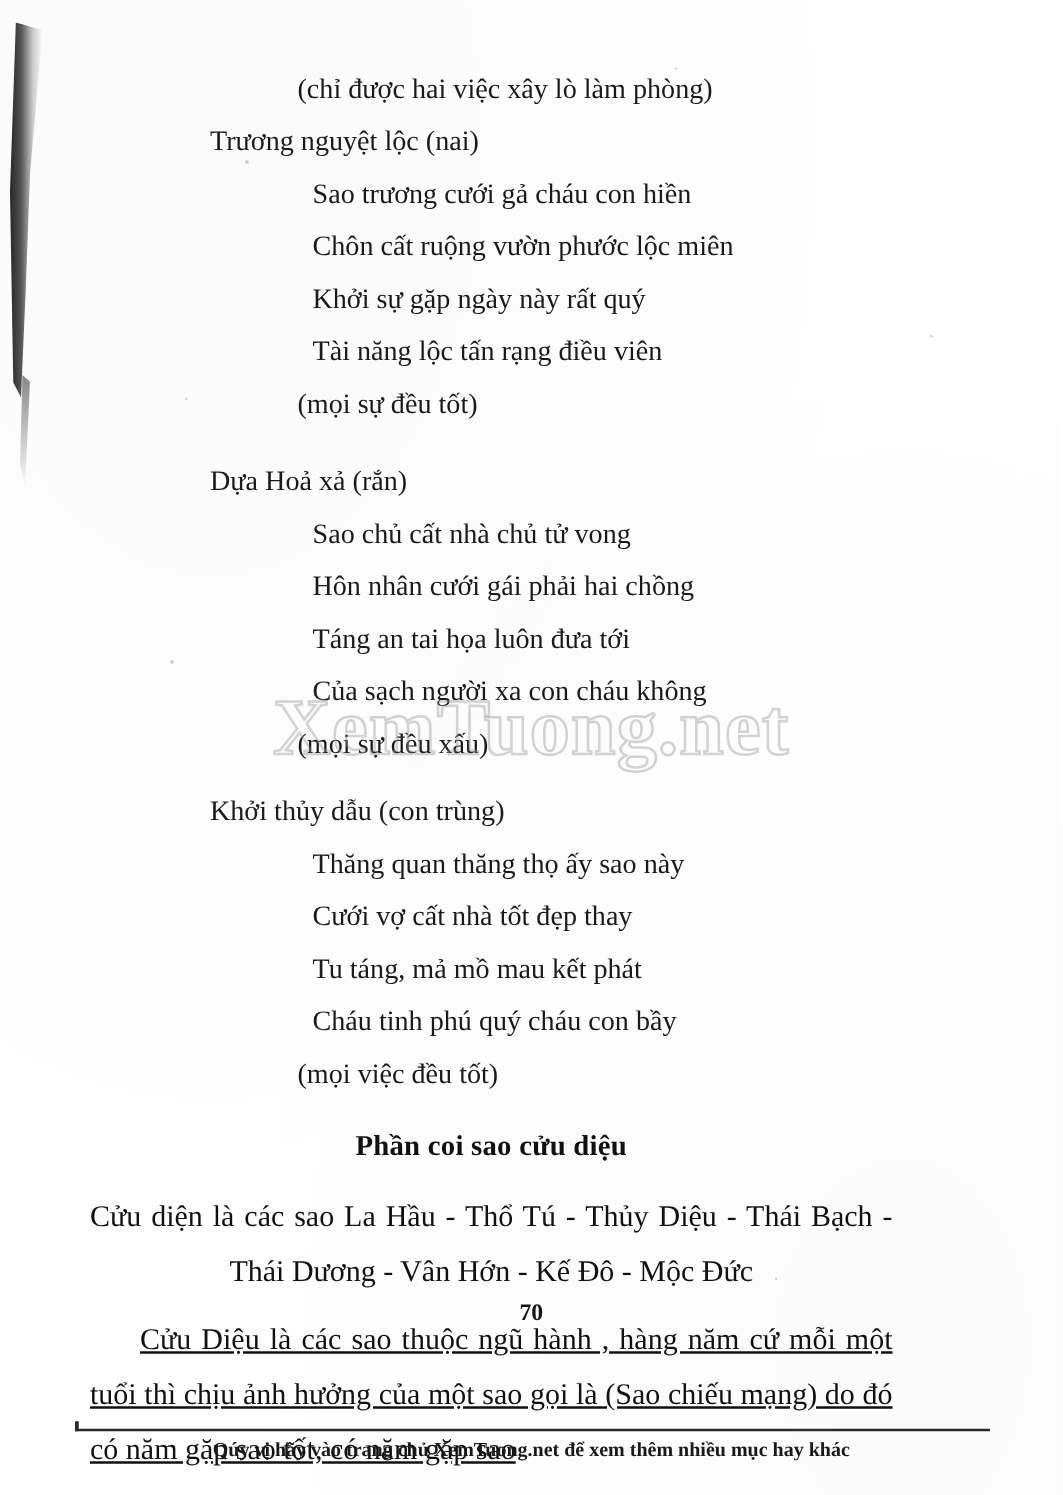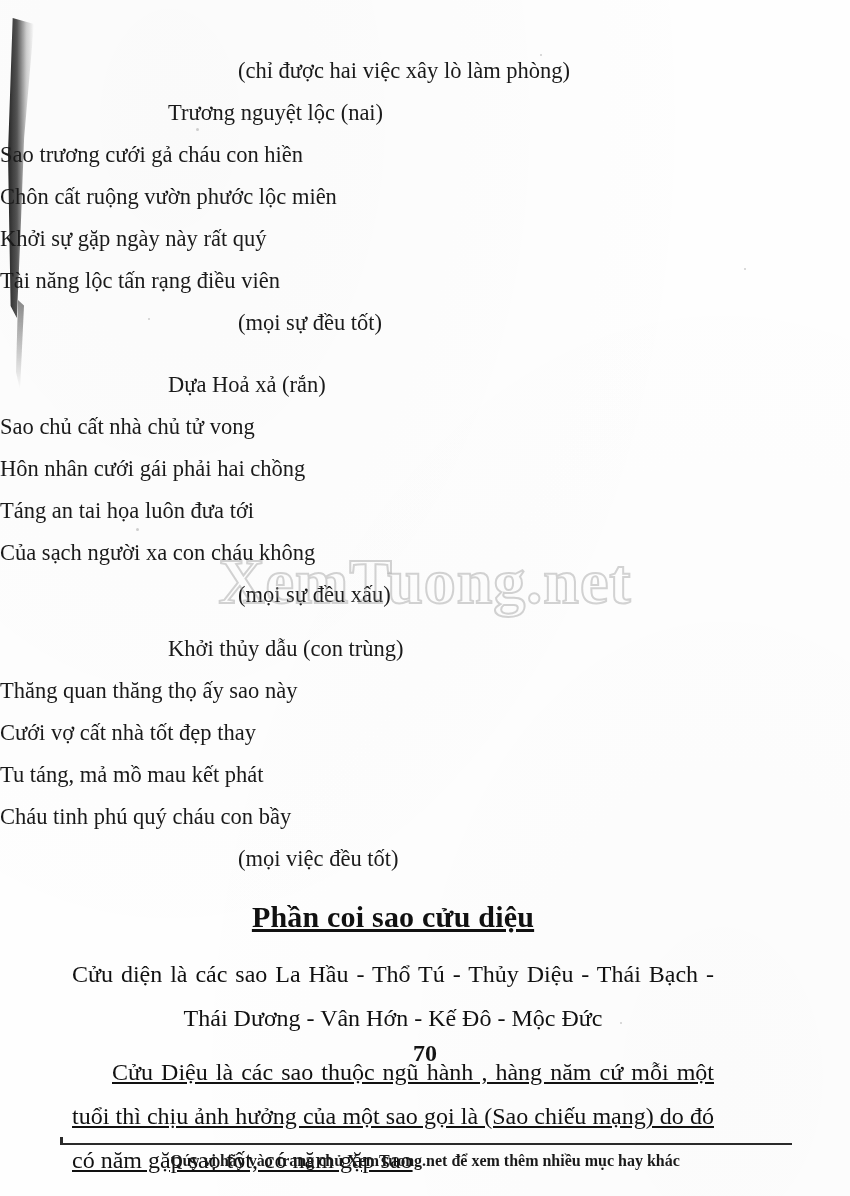--- a/index.html
+++ b/index.html
@@ -93,50 +93,49 @@
     z-index: 2;
   }
 
   .line {
     font-size: 22.5px;
     line-height: 42px;
     white-space: nowrap;
     color: #1a1a1a;
   }
 
-  .ind-1 { }   
+  .ind-1 { padding-left: 250px; }   
   .ind-2 { padding-left: 168px; }   
   .ind-3 { padding-left: 238px; }
 
   .section-title {
     text-align: center;
     font-weight: bold;
-    font-size: 30px;
+    font-size: 23px;
     line-height: 42px;
     letter-spacing: 0.2px;
-    text-decoration: underline;
   }
 
   .para {
     font-size: 24px;
     line-height: 44px;
     text-align: justify;
     text-align-last: center;
     margin: 0 72px;
   }
   .para.first-ind { text-indent: 40px; text-align-last: left; }
   .para.center-last { text-align-last: center; }
 
   .page-number {
     position: absolute;
     top: 1040px;
     left: 0;
     right: 0;
     text-align: center;
-    font-size: 24px;
+    font-size: 19px;
     font-weight: bold;
     color: #141414;
     z-index: 2;
   }
 
   .footer-rule {
     position: absolute;
     left: 60px;
     right: 58px;
     top: 1143px;

